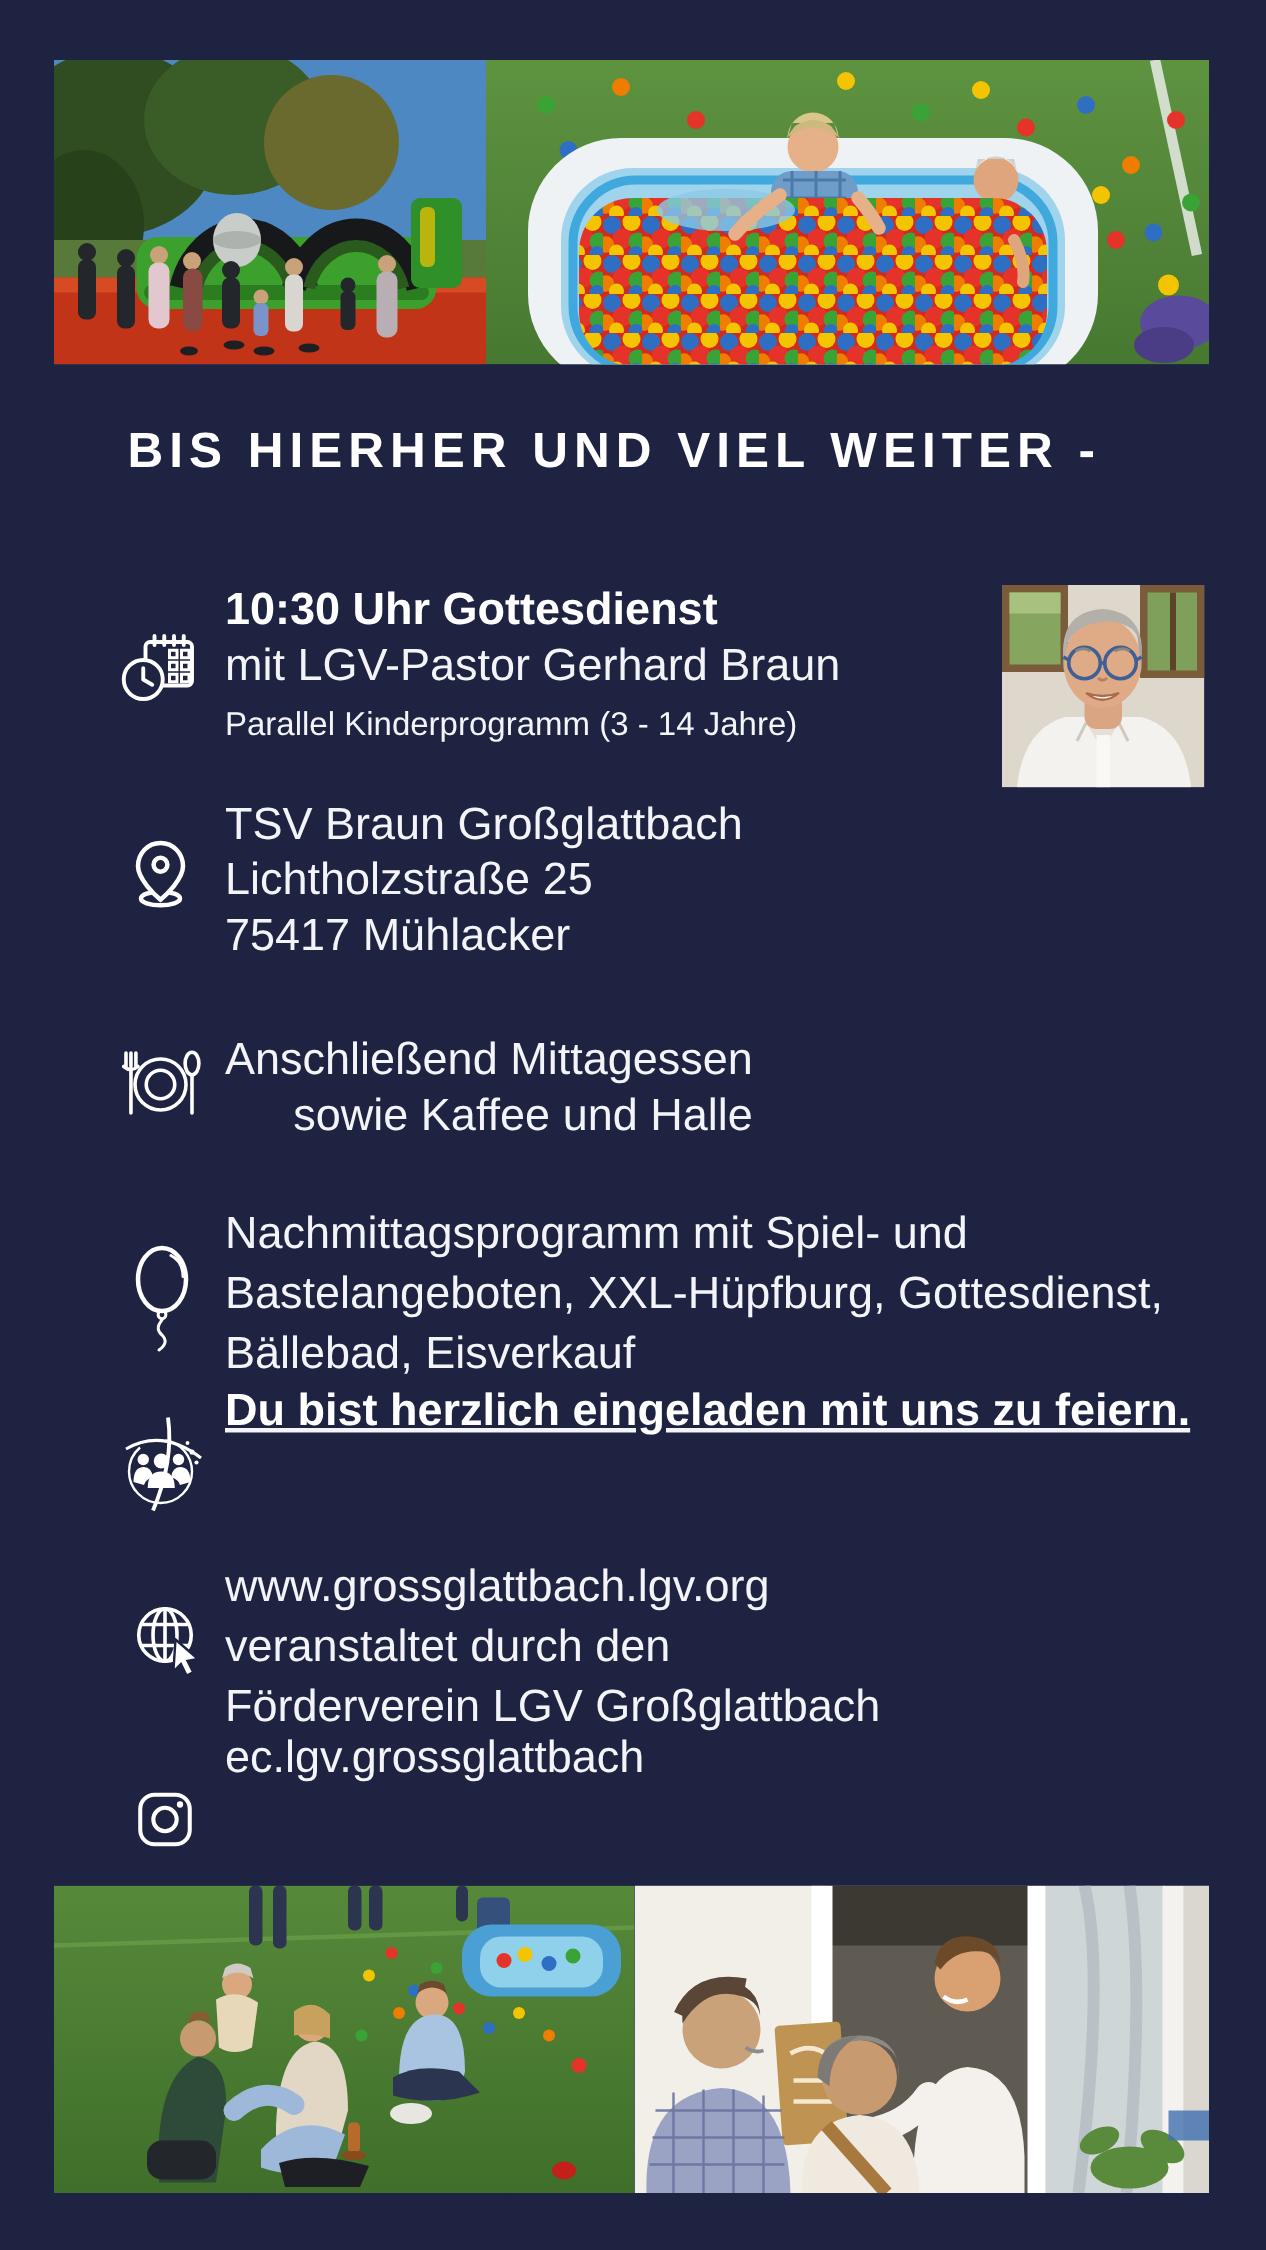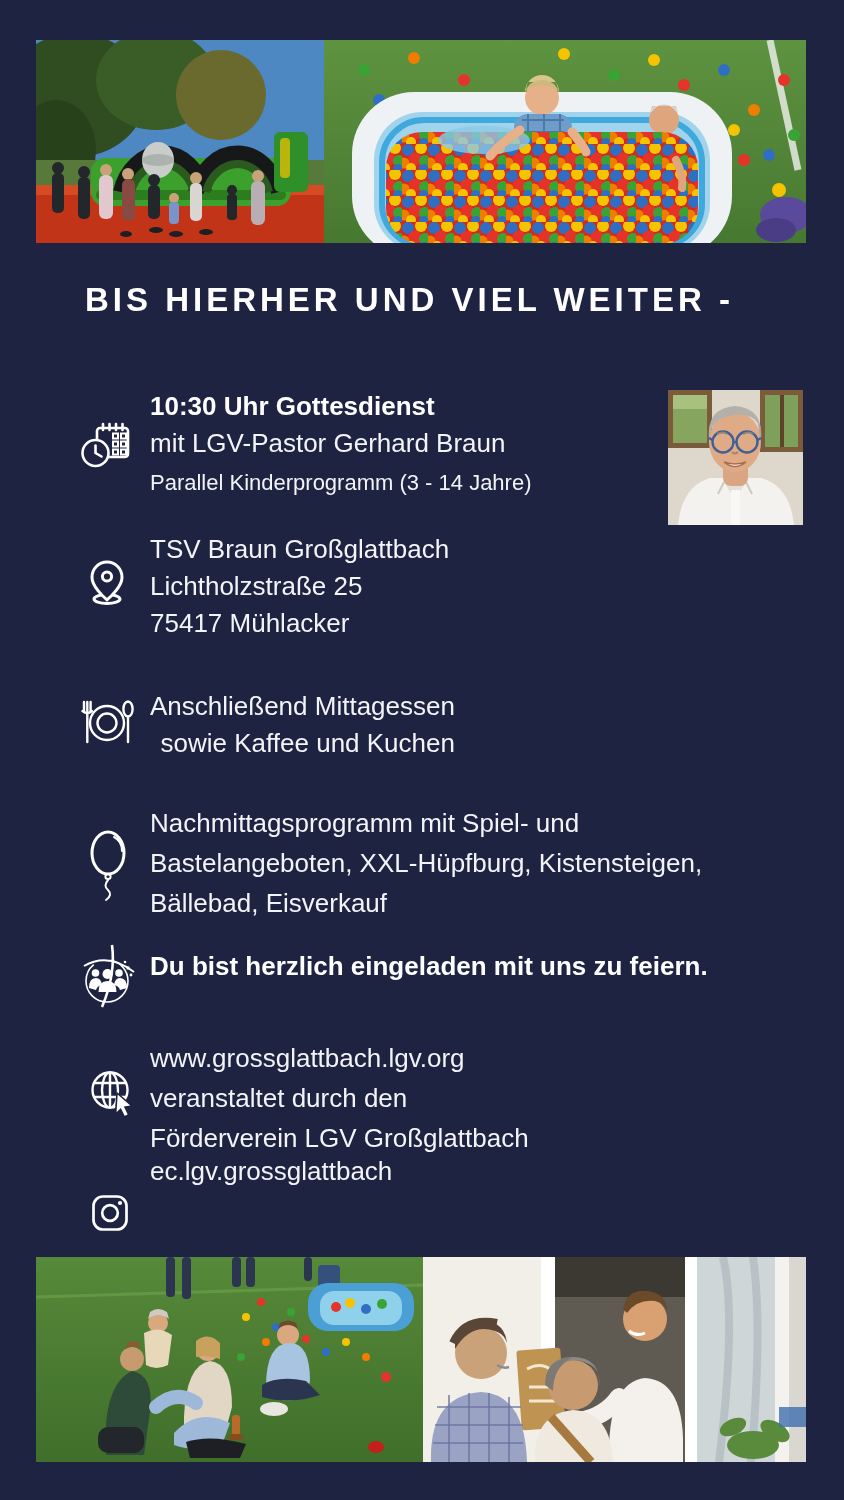--- a/index.html
+++ b/index.html
@@ -11,23 +11,23 @@
   .photo{position:absolute;overflow:hidden;}
   .photo svg{display:block;}
   .headline{
     position:absolute;left:85px;top:276px;width:720px;
     font-size:33px;font-weight:700;letter-spacing:4px;line-height:1.45;
     color:#ffffff;white-space:nowrap;
   }
   .icon{position:absolute;}
   .icon svg{display:block;}
   .txt{position:absolute;left:150px;white-space:nowrap;}
-  .line{font-size:26px;line-height:37px;color:#f2f4f8;}
+  .line{font-size:30px;line-height:37px;color:#f2f4f8;}
   .line.b{font-weight:700;color:#ffffff;}
-  .line.s{font-size:22px;line-height:34px;margin-top:4px;text-align:right;}
+  .line.s{font-size:22px;line-height:34px;margin-top:4px;}
   .line.wide{line-height:40px;}
   .portrait{position:absolute;left:668px;top:390px;width:135px;height:135px;overflow:hidden;}
 </style>
 </head>
 <body>
 
 <div class="flyer">
 
   <div class="photo" style="left:36px;top:40px;width:288px;height:203px;">
     <svg width="288" height="203" viewBox="0 0 288 203">
@@ -230,34 +230,34 @@
       <circle cx="29" cy="26" r="9.5"></circle>
       <path d="M6 5 v9 M9.3 5 v9 M12.6 5 v9"></path>
       <path d="M4.5 14 q4.8 4 9.5 0"></path>
       <path d="M9.3 16 V45"></path>
       <ellipse cx="50" cy="12" rx="4.6" ry="7.5"></ellipse>
       <path d="M50 19.5 V45"></path>
     </svg>
   </div>
   <div class="txt" style="top:688px;text-align:right;">
     <div class="line">Anschließend Mittagessen</div>
-    <div class="line">sowie Kaffee und Kuchen</div>
+    <div class="line">sowie Kaffee und Halle</div>
   </div>
 
   <div class="icon" style="left:88px;top:828px;">
     <svg width="42" height="74" viewBox="0 0 42 74" fill="none" stroke="#ffffff" stroke-linecap="round">
       <ellipse cx="20" cy="25" rx="16" ry="21" stroke-width="3"></ellipse>
       <path d="M26 9 q8 4 8 14" stroke-width="2"></path>
       <circle cx="20" cy="48.5" r="2.6" stroke-width="2"></circle>
       <path d="M20 52 q-5 6 0 10 q5 5 -2 10" stroke-width="2"></path>
     </svg>
   </div>
   <div class="txt" style="top:803px;">
     <div class="line wide">Nachmittagsprogramm mit Spiel- und</div>
-    <div class="line wide">Bastelangeboten, XXL-Hüpfburg, Kistensteigen,</div>
+    <div class="line wide">Bastelangeboten, XXL-Hüpfburg, Gottesdienst,</div>
     <div class="line wide">Bällebad, Eisverkauf</div>
   </div>
 
   <div class="icon" style="left:76px;top:944px;">
     <svg width="64" height="64" viewBox="0 0 64 64" fill="none">
       <circle cx="31" cy="37" r="21" stroke="#ffffff" stroke-width="1.6" stroke-dasharray="84 18"></circle>
       <g fill="#ffffff">
         <circle cx="31.5" cy="30" r="5"></circle>
         <path d="M22.5 48 q0 -11 9 -11 q9 0 9 11 z"></path>
         <circle cx="19.5" cy="29" r="3.8"></circle>
@@ -265,21 +265,21 @@
         <circle cx="43" cy="29" r="3.8"></circle>
         <path d="M38 41 q1 -7 6 -7 q7 0 7 10 l-7 2 q-1 -4 -6 -5 z"></path>
         <circle cx="52" cy="24" r="1.7"></circle>
           <circle cx="55" cy="31" r="1.4"></circle>
           <circle cx="49" cy="18" r="1.3"></circle>
       </g>
       <path d="M36 1 Q40 30 26 63" stroke="#ffffff" stroke-width="2.6" fill="none"></path>
       <path d="M8 22 Q32 8 58 28" stroke="#ffffff" stroke-width="2" fill="none"></path>
     </svg>
   </div>
-  <div class="txt" style="top:948px;">
+  <div class="txt" style="top:922px;text-decoration:underline;">
     <div class="line b">Du bist herzlich eingeladen mit uns zu feiern.</div>
   </div>
 
   <div class="icon" style="left:86px;top:1066px;">
     <svg width="52" height="52" viewBox="0 0 52 52" fill="none" stroke="#ffffff" stroke-width="2.4">
       <circle cx="24" cy="24" r="17.5"></circle>
       <ellipse cx="24" cy="24" rx="8" ry="17.5"></ellipse>
       <path d="M24 6.5 V41.5 M8 17 h32 M8 31 h32"></path>
       <path d="M31 27 l15 13 -7 1.2 3.8 7.6 -4.4 2.2 -3.8 -7.6 -5 5 z" fill="#ffffff" stroke="#1e2342" stroke-width="1.6"></path>
     </svg>

